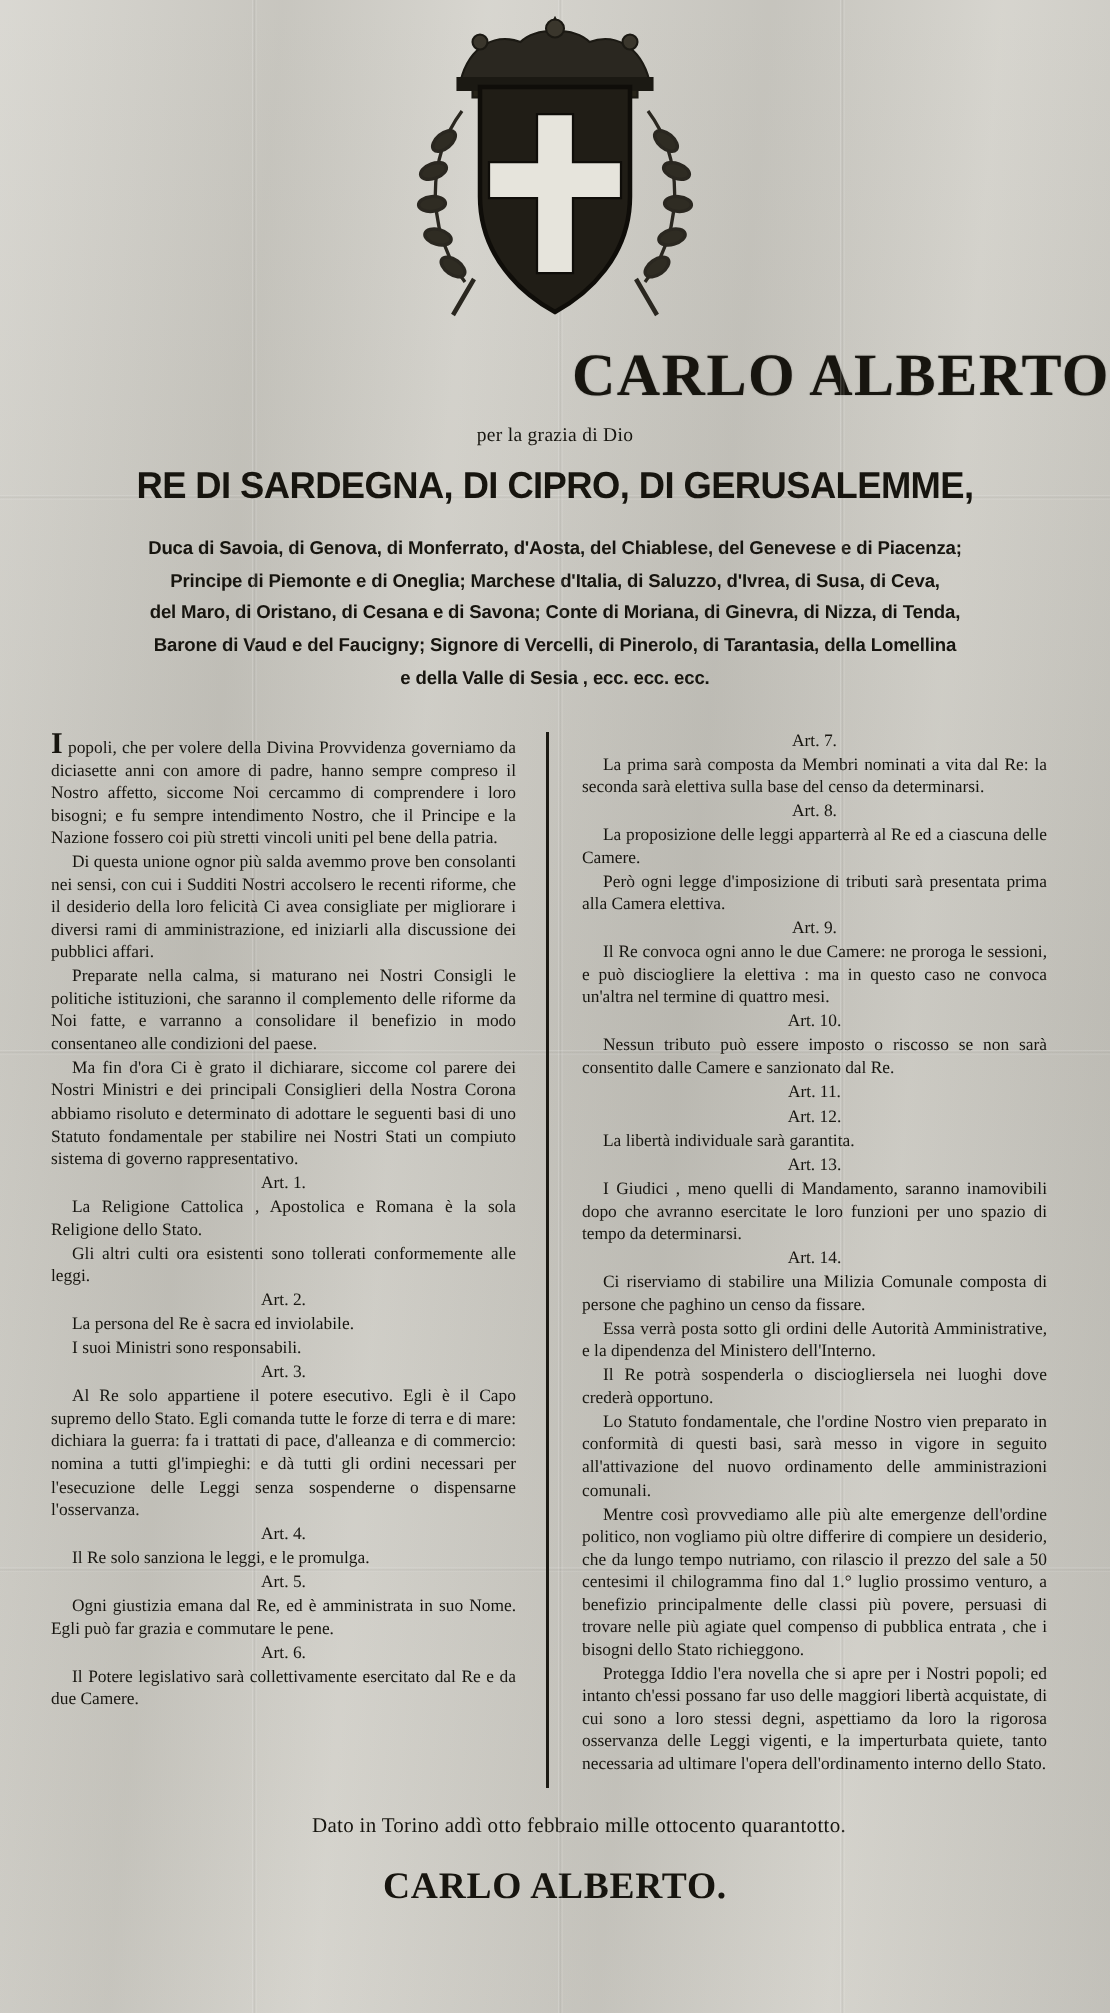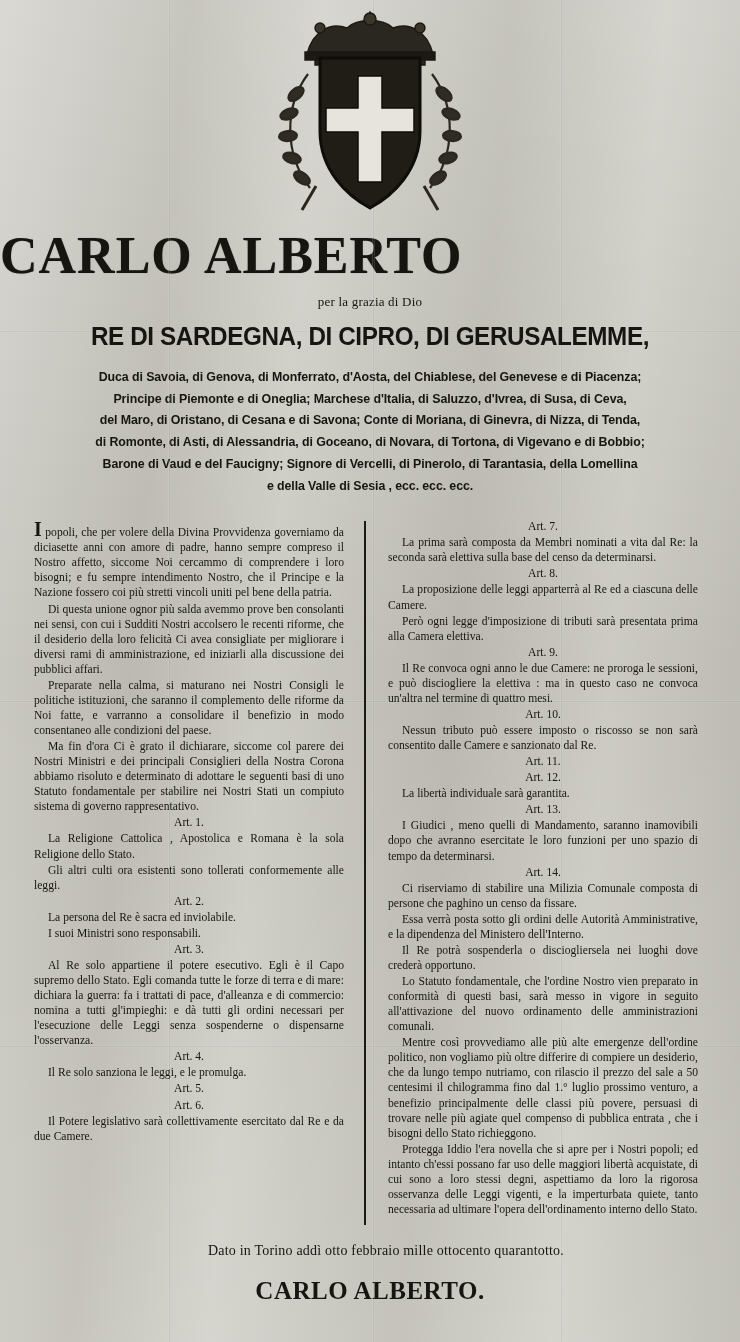--- a/index.html
+++ b/index.html
@@ -69,22 +69,22 @@
   }
   .shield-svg {
     position: absolute;
     left: 50%;
     top: 30px;
     transform: translateX(-50%);
   }
 
   
   .title-main {
-    text-align: left;
-    font-size: 52px;
+    text-align: right;
+    font-size: 40px;
     line-height: 1;
     letter-spacing: 1px;
     font-weight: bold;
     font-family: "Liberation Serif", serif;
     margin-top: 2px;
     text-shadow: 0 0 1px rgba(0,0,0,.35);
   }
   .title-sub {
     text-align: center;
     font-size: 13px;
@@ -224,21 +224,20 @@
   </div>
 
   <div class="title-main">CARLO ALBERTO</div>
   <div class="title-sub">per la grazia di Dio</div>
   <div class="title-second">RE DI SARDEGNA, DI CIPRO, DI GERUSALEMME,</div>
 
   <div class="titles-list">
     <div>Duca di Savoia, di Genova, di Monferrato, d'Aosta, del Chiablese, del Genevese e di Piacenza;</div>
     <div>Principe di Piemonte e di Oneglia; Marchese d'Italia, di Saluzzo, d'Ivrea, di Susa, di Ceva,</div>
     <div>del Maro, di Oristano, di Cesana e di Savona; Conte di Moriana, di Ginevra, di Nizza, di Tenda,</div>
-    <div>di Romonte, di Asti, di Alessandria, di Goceano, di Novara, di Tortona, di Vigevano e di Bobbio;</div>
     <div>Barone di Vaud e del Faucigny; Signore di Vercelli, di Pinerolo, di Tarantasia, della Lomellina</div>
     <div>e della Valle di Sesia , ecc. ecc. ecc.</div>
   </div>
 
   <div class="body">
     <div class="col left" id="col-left">
         <p class="first">I popoli, che per volere della Divina Provvidenza governiamo da diciasette anni con amore di padre, hanno sempre compreso il Nostro affetto, siccome Noi cercammo di comprendere i loro bisogni; e fu sempre intendimento Nostro, che il Principe e la Nazione fossero coi più stretti vincoli uniti pel bene della patria.</p>
         <p>Di questa unione ognor più salda avemmo prove ben consolanti nei sensi, con cui i Sudditi Nostri accolsero le recenti riforme, che il desiderio della loro felicità Ci avea consigliate per migliorare i diversi rami di amministrazione, ed iniziarli alla discussione dei pubblici affari.</p>
         <p>Preparate nella calma, si maturano nei Nostri Consigli le politiche istituzioni, che saranno il complemento delle riforme da Noi fatte, e varranno a consolidare il benefizio in modo consentaneo alle condizioni del paese.</p>
         <p>Ma fin d'ora Ci è grato il dichiarare, siccome col parere dei Nostri Ministri e dei principali Consiglieri della Nostra Corona abbiamo risoluto e determinato di adottare le seguenti basi di uno Statuto fondamentale per stabilire nei Nostri Stati un compiuto sistema di governo rappresentativo.</p>
@@ -246,20 +245,21 @@
         <p>La Religione Cattolica , Apostolica e Romana è la sola Religione dello Stato.</p>
         <p>Gli altri culti ora esistenti sono tollerati conformemente alle leggi.</p>
         <p class="art-head">Art. 2.</p>
         <p>La persona del Re è sacra ed inviolabile.</p>
         <p>I suoi Ministri sono responsabili.</p>
         <p class="art-head">Art. 3.</p>
         <p>Al Re solo appartiene il potere esecutivo. Egli è il Capo supremo dello Stato. Egli comanda tutte le forze di terra e di mare: dichiara la guerra: fa i trattati di pace, d'alleanza e di commercio: nomina a tutti gl'impieghi: e dà tutti gli ordini necessari per l'esecuzione delle Leggi senza sospenderne o dispensarne l'osservanza.</p>
         <p class="art-head">Art. 4.</p>
         <p>Il Re solo sanziona le leggi, e le promulga.</p>
         <p class="art-head">Art. 5.</p>
+        <p>Ogni giustizia emana dal Re, ed è amministrata in suo Nome. Egli può far grazia e commutare le pene.</p>
         <p class="art-head">Art. 6.</p>
         <p>Il Potere legislativo sarà collettivamente esercitato dal Re e da due Camere.</p>
       </div>
     <div class="rule"></div>
     <div class="col right" id="col-right">
         <p class="art-head">Art. 7.</p>
         <p>La prima sarà composta da Membri nominati a vita dal Re: la seconda sarà elettiva sulla base del censo da determinarsi.</p>
         <p class="art-head">Art. 8.</p>
         <p>La proposizione delle leggi apparterrà al Re ed a ciascuna delle Camere.</p>
         <p>Però ogni legge d'imposizione di tributi sarà presentata prima alla Camera elettiva.</p>

